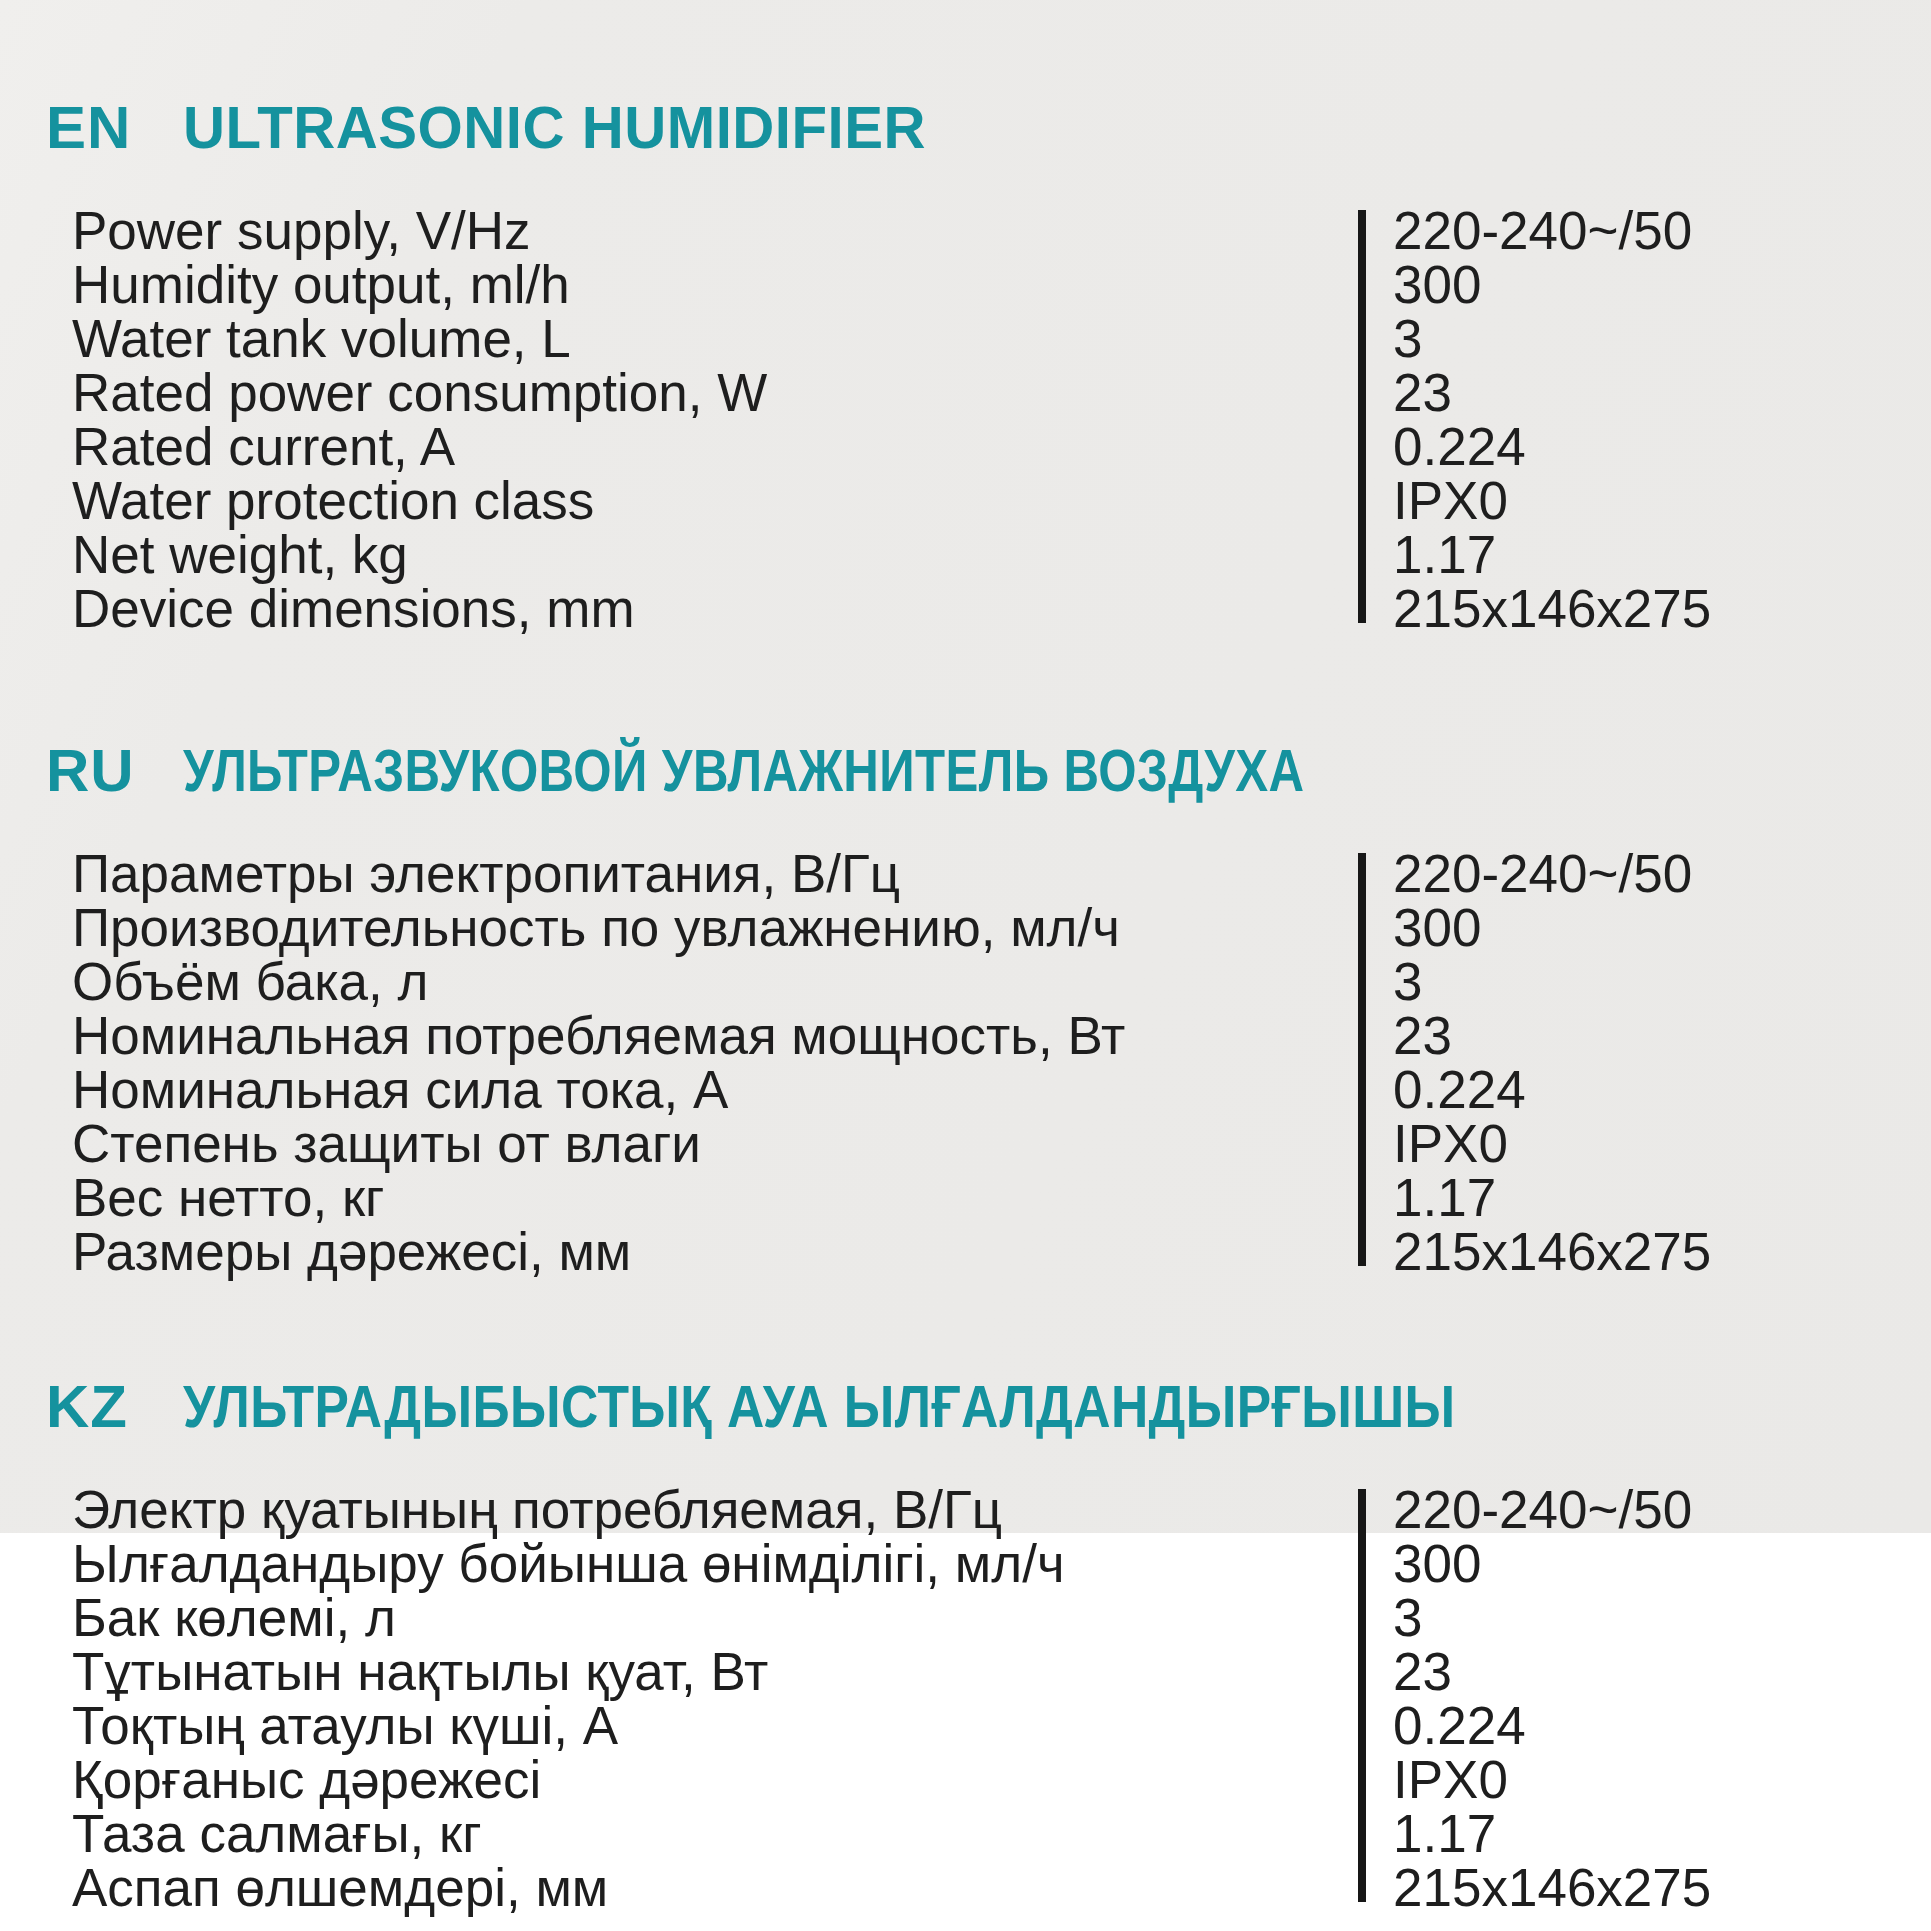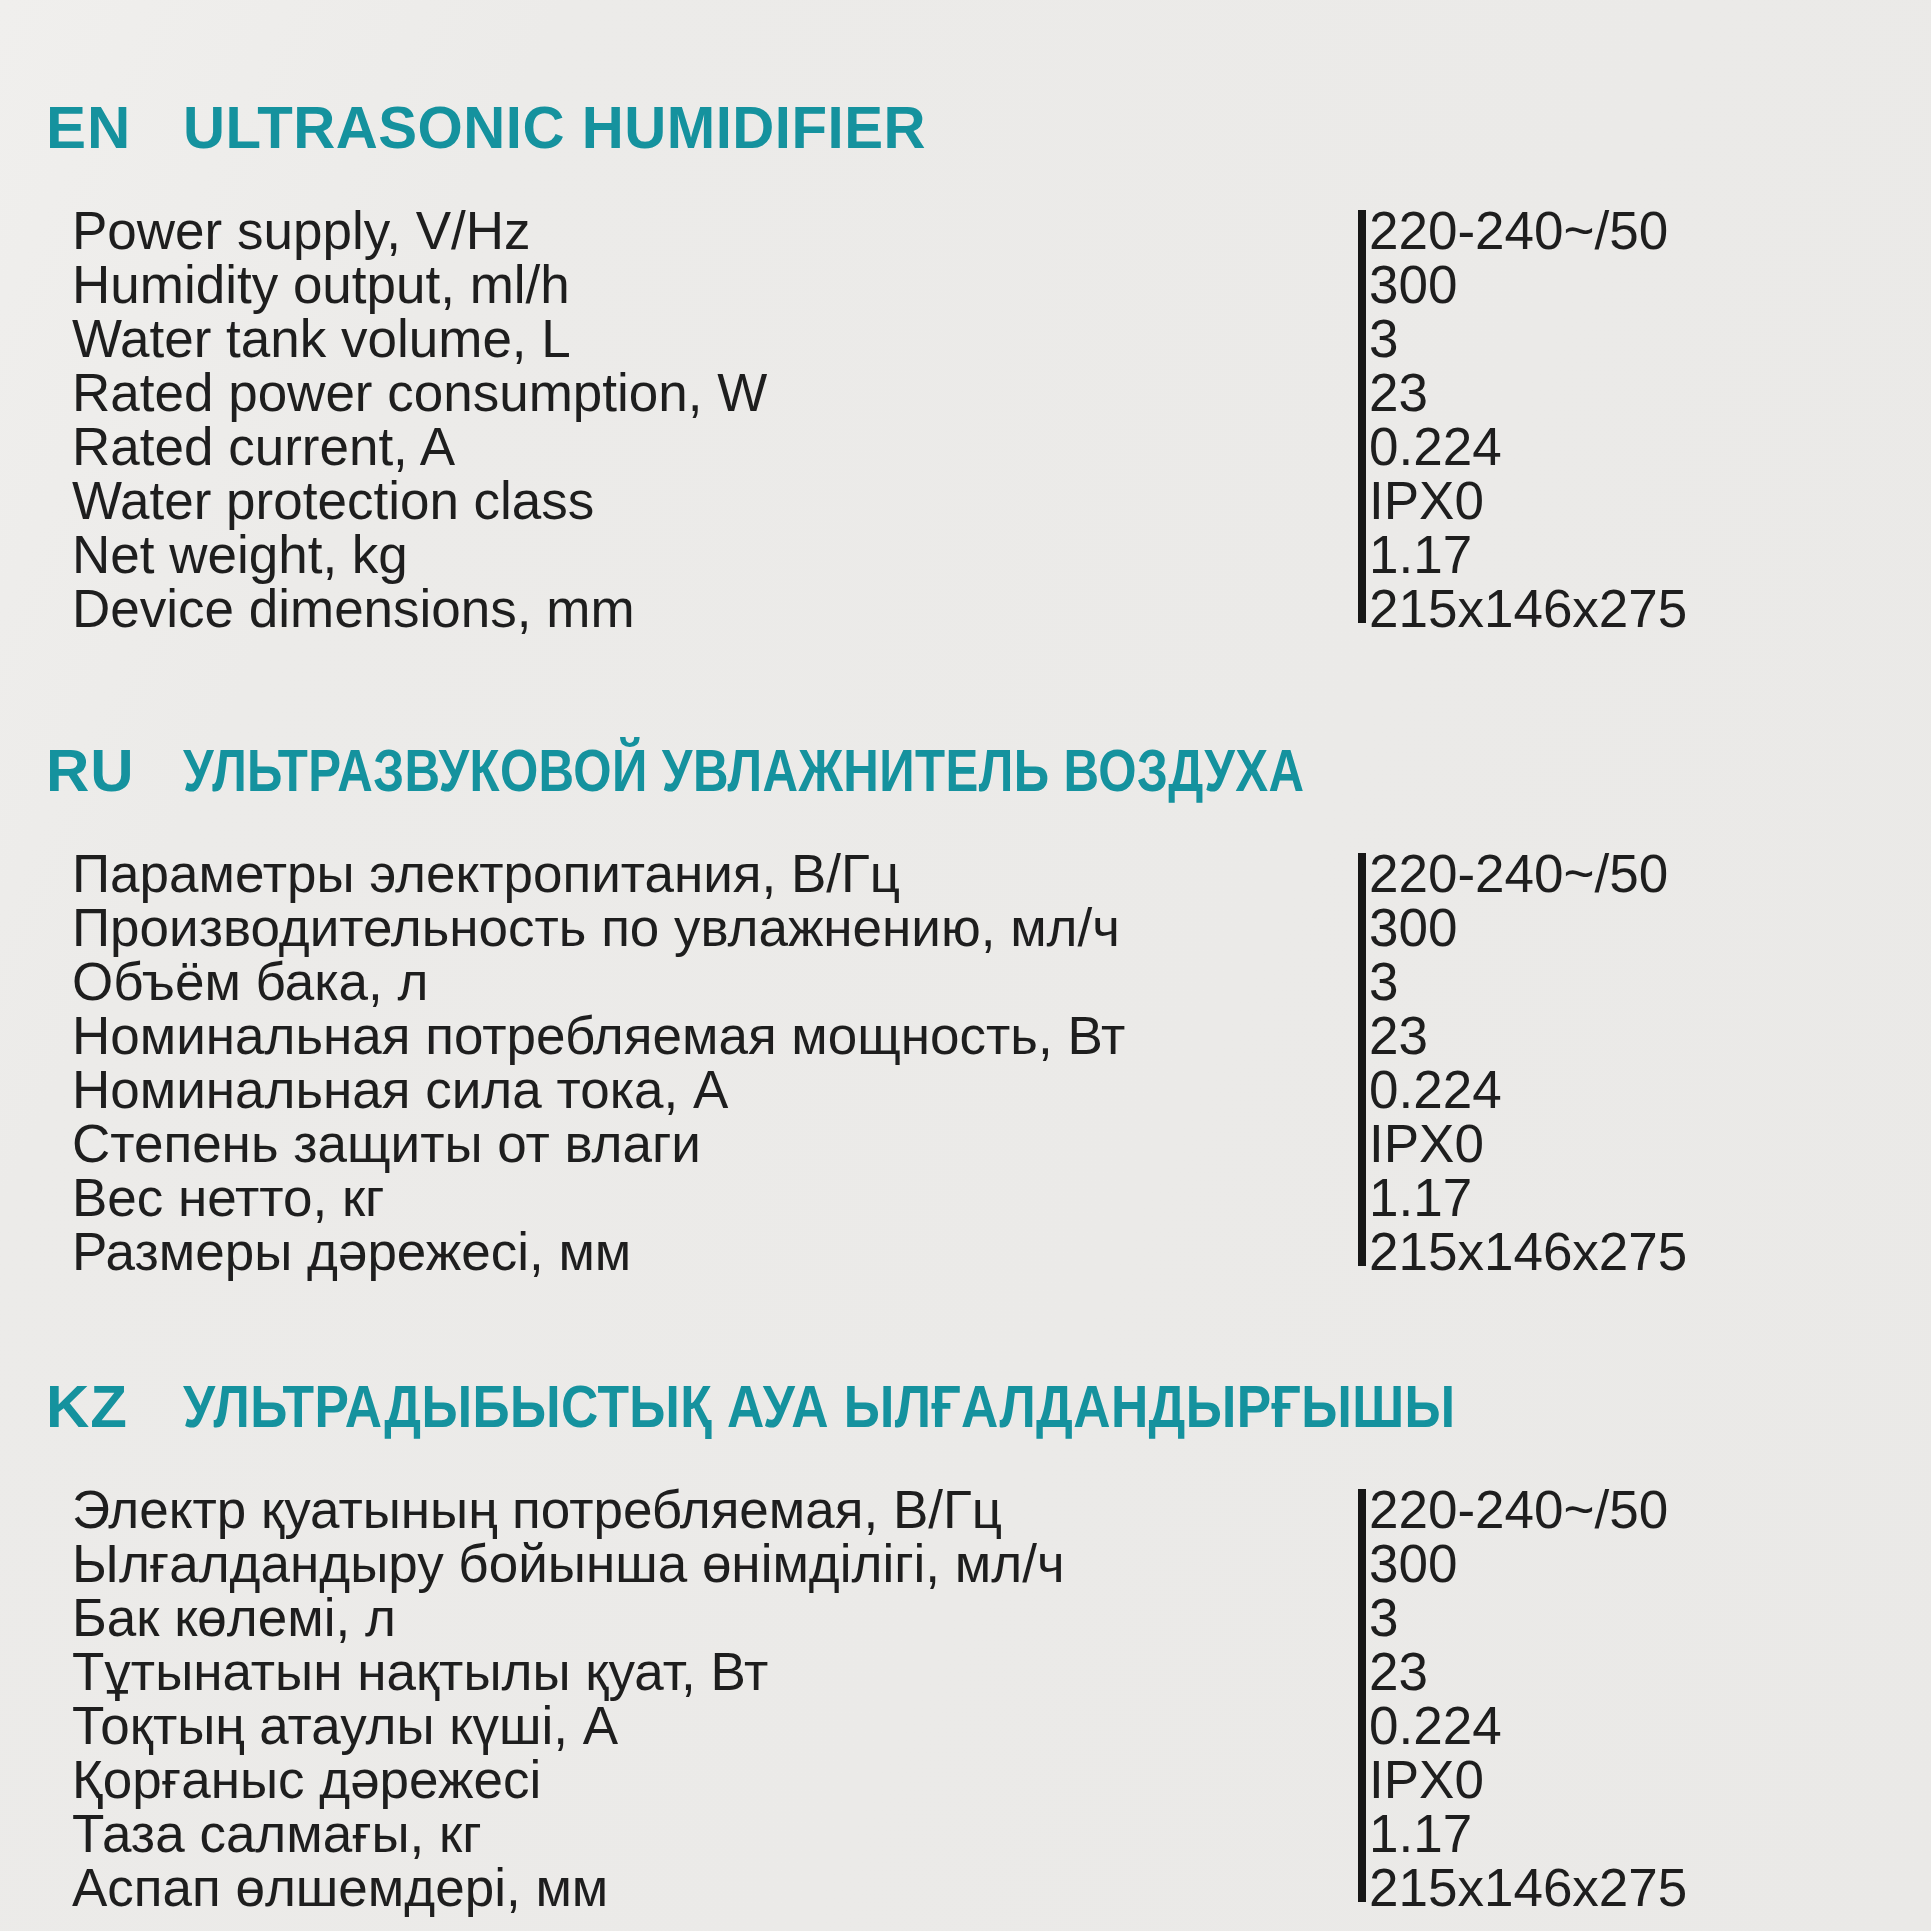--- a/index.html
+++ b/index.html
@@ -9,21 +9,21 @@
   body {
     width: 1931px;
     height: 1931px;
     font-family: "Liberation Sans", sans-serif;
     color: #1e1e1e;
     overflow: hidden;
   }
   .page {
     position: relative;
     width: 1931px;
-    height: 1931px;
+    height: 1533px;
     background: linear-gradient(115deg, #f0efed 0%, #ecebe9 20%, #eae9e7 100%);
   }
   .section-header {
     display: flex;
     align-items: baseline;
     margin-left: 46px;
   }
   .sec-en .section-header { padding-top: 93px; }
   .sec-ru .section-header { padding-top: 100px; }
   .sec-kz .section-header { padding-top: 93px; align-items: flex-end; }
@@ -52,21 +52,21 @@
     display: flex;
     margin-left: 72px;
     margin-top: 41px;
   }
   .labels {
     width: 1286px;
     flex: 0 0 1286px;
   }
   .values {
     position: relative;
-    padding-left: 11px;
+    padding-left: 35px;
   }
   .values::before {
     content: "";
     position: absolute;
     left: 0;
     top: 5.8px;
     bottom: 13.5px;
     width: 7.7px;
     background: #171717;
   }

